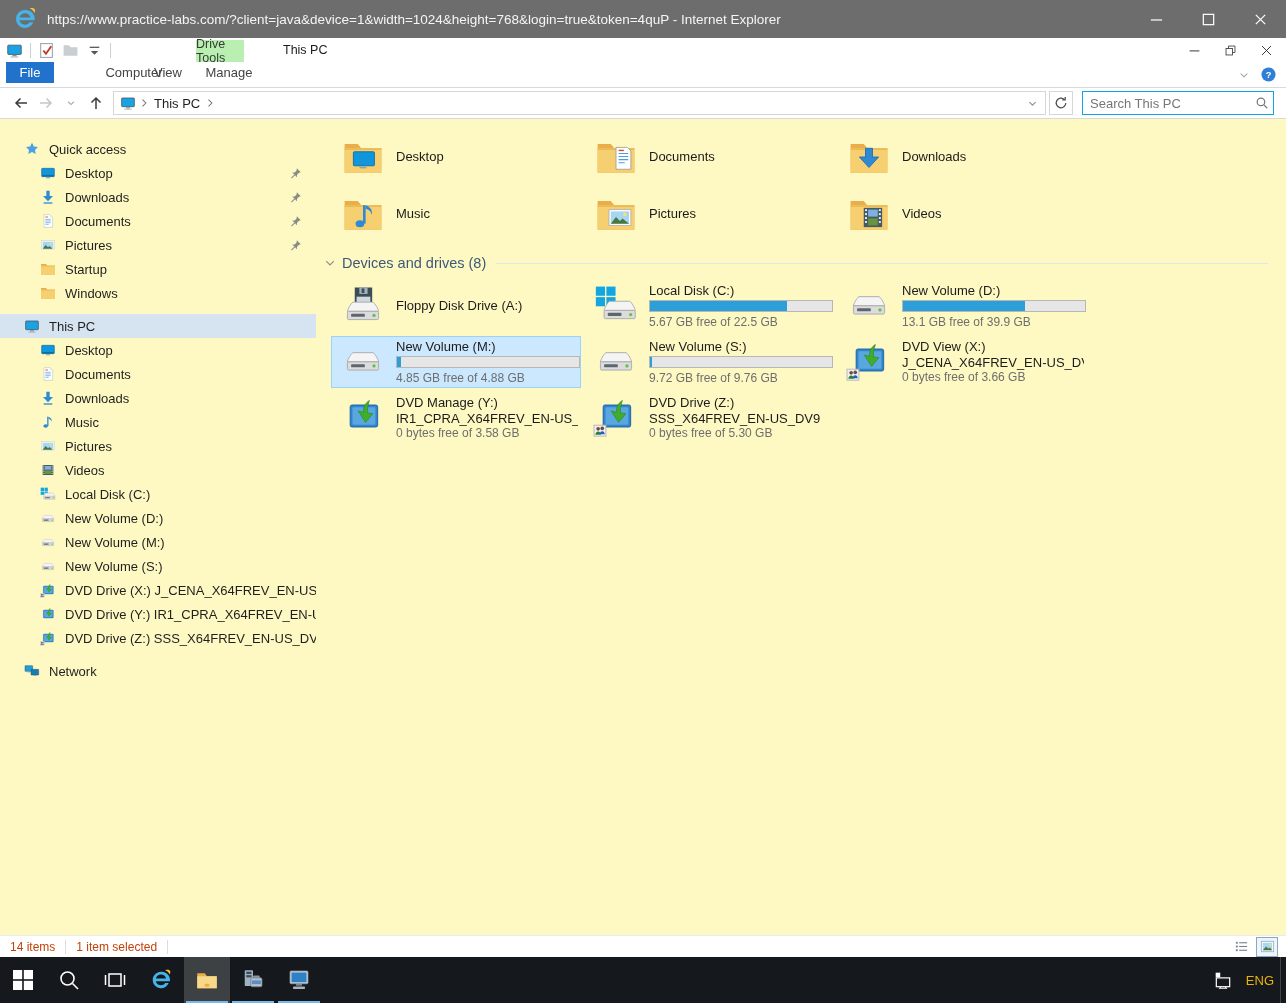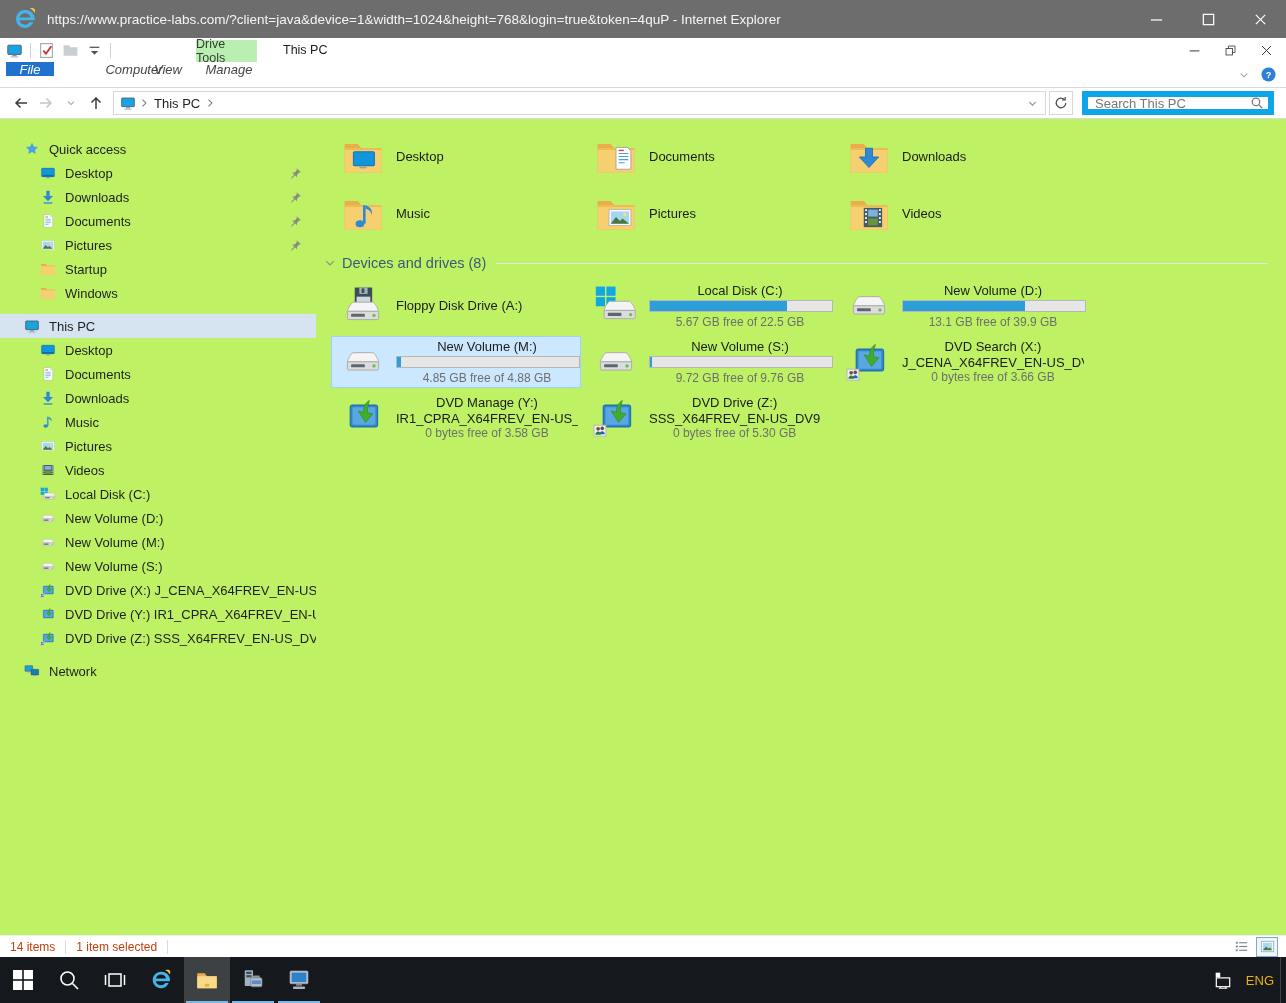--- a/index.html
+++ b/index.html
@@ -15,54 +15,54 @@
   .ie-btn{width:52px;height:100%;display:flex;align-items:center;justify-content:center;}
   .ie-btn svg{width:15px;height:15px;}
 
   
   .explorer{flex:1;display:flex;flex-direction:column;background:#fff;min-height:0;}
   .r1{height:24px;position:relative;background:#fff;flex:none;}
   .qat{position:absolute;left:6px;top:0;height:24px;display:flex;align-items:center;gap:7px;}
   .qat .qi{width:17px;height:17px;display:flex;}
   .qat .qi svg{width:100%;height:100%;}
   .qsep{width:1px;height:15px;background:#cfcfcf;}
-  .ctx-tab{position:absolute;left:196px;top:2px;width:61px;height:22px;background:#b9f0b2;display:flex;align-items:center;justify-content:center;font-size:12.5px;color:#333c33;}
+  .ctx-tab{position:absolute;left:196px;top:2px;width:48px;height:22px;background:#b9f0b2;display:flex;align-items:center;justify-content:center;font-size:12.5px;color:#333c33;}
   .caption{position:absolute;left:283px;top:0;height:24px;display:flex;align-items:center;font-size:12.5px;color:#1a1a1a;}
   .r1-btns{position:absolute;right:2px;top:0;height:24px;display:flex;}
   .r1-btn{width:36px;display:flex;align-items:center;justify-content:center;}
   .r1-btn svg{width:13px;height:13px;}
 
   .r2{height:25px;position:relative;border-bottom:1px solid #d9d9d9;background:#fff;flex:none;}
-  .tab{position:absolute;top:0;height:14px;display:flex;align-items:center;justify-content:center;font-size:13px;color:#444;font-style:italic;}
+  .tab{position:absolute;top:0;height:21px;display:flex;align-items:center;justify-content:center;font-size:13px;color:#444;}
   .tab-file{left:6px;width:48px;background:#2072cc;color:#fff;}
   .tab-computer{left:54px;width:88px;padding-left:36px;}
   .tab-view{left:142px;width:52px;}
   .tab-manage{left:196px;width:66px;}
   .r2-right{position:absolute;right:10px;top:0;height:25px;display:flex;align-items:center;gap:11px;}
   .r2-right svg{display:block;}
 
   
   .addr{height:30px;display:flex;align-items:center;border-bottom:1px solid #d9d9d9;padding:0 12px 0 8px;background:#fff;flex:none;}
   .nav-btn{width:25px;height:24px;display:flex;align-items:center;justify-content:center;flex:none;}
   .nav-btn svg{width:16px;height:16px;}
   .nav-btn.small svg{width:10px;height:10px;}
   .addr-box{flex:1;height:24px;border:1px solid #d6d6d6;display:flex;align-items:center;margin-left:5px;padding-left:6px;min-width:0;box-sizing:border-box;}
   .bc-ico{width:16px;height:16px;flex:none;display:flex;}
   .bc-ico svg{width:16px;height:16px;}
   .bc-chev{width:12px;height:12px;margin:0 2px;display:flex;flex:none;}
   .bc-lbl{font-size:13px;color:#1f1f1f;margin:0 2px;white-space:nowrap;}
   .addr-drop{margin-left:auto;width:26px;height:100%;display:flex;align-items:center;justify-content:center;flex:none;}
   .refresh-box{width:24px;height:24px;border:1px solid #d6d6d6;margin-left:3px;display:flex;align-items:center;justify-content:center;flex:none;box-sizing:border-box;}
-  .search-box{width:192px;height:24px;border:6px solid #0ea5e9;margin-left:9px;display:flex;align-items:center;flex:none;box-sizing:border-box;}
+  .search-box{width:192px;height:24px;border:1px solid #0ea5e9;margin-left:9px;display:flex;align-items:center;flex:none;box-sizing:border-box;}
   .search-box input{border:0;outline:0;flex:1;min-width:0;font-family:"Liberation Sans",sans-serif;font-size:13px;color:#333;padding:0 2px 0 7px;background:transparent;}
   .search-box input::placeholder{color:#767676;opacity:1;}
   .search-ico{width:22px;display:flex;align-items:center;justify-content:center;flex:none;}
 
   
-  .content{flex:1;display:flex;min-height:0;background:#bef264;text-align:center;}
+  .content{flex:1;display:flex;min-height:0;background:#fef9c3;}
   .sidebar{width:316px;flex:none;padding-top:18px;overflow:hidden;box-sizing:border-box;}
   .nav-row{height:24px;display:flex;align-items:center;font-size:13px;color:#1f1f1f;cursor:default;}
   .nav-row.lvl0{padding-left:24px;}
   .nav-row.lvl1{padding-left:40px;}
   .nav-row.sel{background:#d6e4f2;}
   .nav-ico{width:16px;height:16px;display:flex;flex:none;}
   .nav-ico svg{width:16px;height:16px;}
   .nav-lbl{margin-left:9px;white-space:nowrap;}
   .pin{margin-left:auto;margin-right:14px;width:13px;height:13px;display:flex;}
   .pin svg{width:13px;height:13px;}
@@ -798,21 +798,21 @@
                   <g transform="translate(0,34)">
                     <rect x="0" y="0" width="13" height="12" fill="#efefef" stroke="#b5b5b5"></rect>
                     <circle cx="4.5" cy="4" r="2" fill="#6d4c41"></circle>
                     <path d="M1.5 10.5c0-2.2 1.5-3.7 3-3.7s3 1.5 3 3.7z" fill="#2e7d32"></path>
                     <circle cx="9" cy="3.5" r="2" fill="#6d4c41"></circle>
                     <path d="M6.3 10c0-2 1.3-3.4 2.7-3.4 1.4 0 2.7 1.4 2.7 3.4z" fill="#1565c0"></path>
                   </g>
                 </svg>
               </span>
               <div class="t-body">
-                <div class="t-name">DVD Search (X:)</div>
+                <div class="t-name">DVD View (X:)</div>
                 <div class="t-name2">J_CENA_X64FREV_EN-US_DV5</div>
                 <div class="t-free">0 bytes free of 3.66 GB</div>
               </div>
             </div>
             <div class="tile">
               <span class="t-ico">
                 <svg viewBox="0 0 48 48" xmlns="http://www.w3.org/2000/svg">
                   <rect x="10" y="12" width="30" height="24" rx="2" fill="#2e86d2" stroke="#1c5f9c"></rect>
                   <rect x="12.5" y="14.5" width="25" height="19" rx="1" fill="#5aa7e0"></rect>
                   <path d="M31 7c-5 3-7 8-6.2 13l-6-1.5 8 12.5 8-9.5-6-1c-.2-5 .8-9 2.2-13.5z" fill="#3fae2a" stroke="#2c7f1d" stroke-width="0.6"></path>

